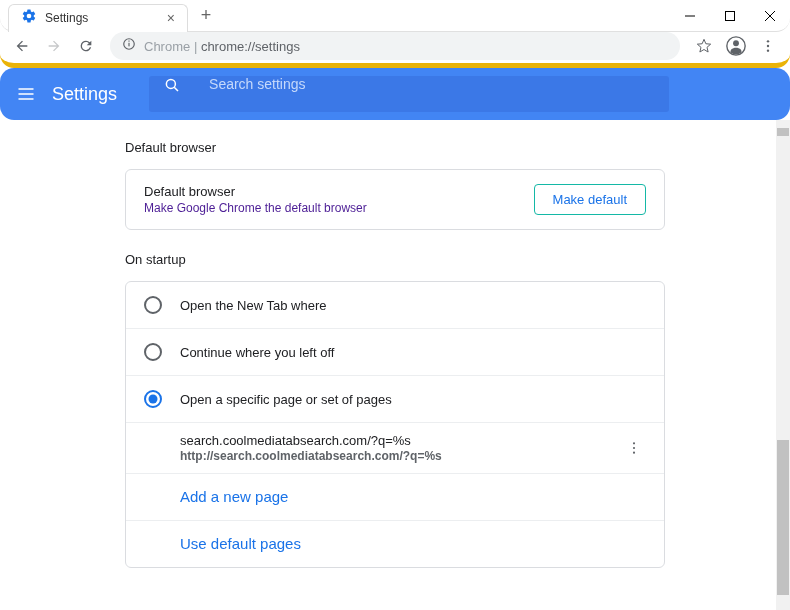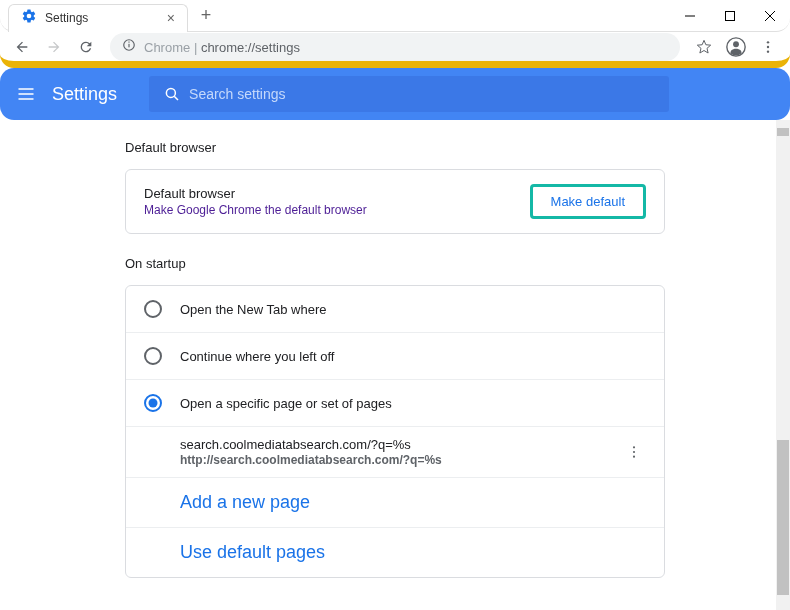--- a/index.html
+++ b/index.html
@@ -11,71 +11,71 @@
     .browser-tab { display: flex; align-items: center; height: 28px; padding: 0 12px; background: #fff; border: 1px solid #ddd; border-bottom: none; border-radius: 6px 6px 0 0; gap: 8px; margin-top: 4px; min-width: 180px; }
     .tab-favicon svg { width: 16px; height: 16px; }
     .tab-title { font-size: 12px; color: #333; flex: 1; }
     .tab-close { color: #666; font-size: 14px; cursor: pointer; }
     .new-tab-btn { width: 24px; height: 24px; display: flex; align-items: center; justify-content: center; margin-left: 6px; color: #666; cursor: pointer; font-size: 18px; }
     .window-controls { display: flex; gap: 0; }
     .win-ctrl { width: 40px; height: 32px; display: flex; align-items: center; justify-content: center; cursor: pointer; }
     .win-ctrl svg { width: 10px; height: 10px; }
     
     
-    .toolbar { height: 36px; background: #fff; display: flex; align-items: flex-end; padding: 0 8px; gap: 4px; border-bottom: 7px solid #eab308; }
+    .toolbar { height: 36px; background: #fff; display: flex; align-items: flex-start; padding: 0 8px; gap: 4px; border-bottom: 5px solid #eab308; }
     .nav-btn { width: 28px; height: 28px; display: flex; align-items: center; justify-content: center; cursor: pointer; border-radius: 50%; }
     .nav-btn svg { width: 16px; height: 16px; }
     .nav-btn.disabled { opacity: 0.35; }
     .omnibox { flex: 1; height: 28px; background: #f1f3f4; border-radius: 14px; display: flex; align-items: center; padding: 0 12px; gap: 8px; margin: 0 6px; }
     .omnibox-icon svg { width: 14px; height: 14px; }
     .omnibox-text { font-size: 13px; color: #5f6368; }
     .omnibox-text .dim { color: #9aa0a6; }
     .star-btn, .avatar-btn, .menu-btn { width: 28px; height: 28px; display: flex; align-items: center; justify-content: center; cursor: pointer; }
     .star-btn svg { width: 16px; height: 16px; }
     .avatar-btn svg { width: 22px; height: 22px; }
     .menu-btn svg { width: 16px; height: 16px; }
     
     
     .settings-header { height: 52px; background: #4285f4; display: flex; align-items: center; padding: 0 16px; gap: 16px; }
     .hamburger { display: flex; align-items: center; justify-content: center; cursor: pointer; }
     .hamburger svg { width: 20px; height: 20px; }
     .settings-title { color: #fff; font-size: 18px; font-weight: 400; }
-    .search-box { flex: 0 0 520px; height: 36px; background: #3b78e7; border-radius: 3px; display: flex; align-items: center; padding: 0 14px; gap: 8px; margin-left: 16px; }
+    .search-box { flex: 0 0 520px; height: 36px; background: #3b78e7; border-radius: 3px; display: flex; align-items: flex-start; padding: 0 14px; gap: 28px; margin-left: 16px; }
     .search-box svg { width: 18px; height: 18px; }
     .search-placeholder { color: #c5d9fb; font-size: 14px; }
     
     
     .content-shell { height: calc(610px - 32px - 36px - 52px); display: flex; background: #fff; position: relative; }
     .content-scroll { flex: 1; overflow-y: auto; padding: 10px 0 0 0; }
     .content-inner { width: 540px; margin: 0 auto; }
     
     .section-label { font-size: 13px; color: #202124; margin: 10px 0 14px 0; }
     
     .card { border: 1px solid #dadce0; border-radius: 6px; background: #fff; margin-bottom: 22px; }
     .card-row { display: flex; align-items: center; padding: 14px 18px; justify-content: space-between; }
     .card-row + .card-row, .card .page-entry, .card .link-row { border-top: 1px solid #eceef0; }
     .card-row.no-border { border-top: none; }
     .row-left { display: flex; align-items: center; gap: 18px; }
     .row-text .row-title { font-size: 13px; color: #202124; }
     .row-text .row-sub { font-size: 12px; color: #4c1d95; margin-top: 2px; }
     
-    .btn-outline { border: 3px solid #14b8a6; background: #fff; color: #1a73e8; font-size: 13px; padding: 7px 18px; border-radius: 4px; cursor: pointer; }
+    .btn-outline { border: 1px solid #14b8a6; background: #fff; color: #1a73e8; font-size: 13px; padding: 7px 18px; border-radius: 4px; cursor: pointer; }
     
     .radio-circle { width: 18px; height: 18px; border: 2px solid #5f6368; border-radius: 50%; flex-shrink: 0; position: relative; }
     .radio-circle.checked { border-color: #1a73e8; }
     .radio-circle.checked::after { content: ''; position: absolute; width: 9px; height: 9px; background: #1a73e8; border-radius: 50%; top: 50%; left: 50%; transform: translate(-50%, -50%); }
     
     .page-entry { padding: 10px 18px 10px 54px; display: flex; justify-content: space-between; align-items: center; }
     .page-entry .entry-text .row-title { font-size: 13px; color: #202124; }
     .page-entry .entry-text .row-sub { font-size: 12px; color: #5f6368; margin-top: 1px; font-weight: bold; }
     .more-btn { width: 24px; height: 24px; display: flex; align-items: center; justify-content: center; cursor: pointer; }
     .more-btn svg { width: 16px; height: 16px; }
     
     .link-row { padding: 14px 18px 14px 54px; }
-    .link-row a { color: #1a73e8; font-size: 18px; text-decoration: none; cursor: pointer; }
+    .link-row a { color: #1a73e8; font-size: 15px; text-decoration: none; cursor: pointer; }
     
     .advanced-row { display: flex; align-items: center; justify-content: center; gap: 10px; padding: 18px 0 24px 0; cursor: pointer; }
     .advanced-row span { font-size: 13px; color: #202124; }
     .advanced-row svg { width: 12px; height: 12px; }
     
     .scrollbar-track { position: absolute; right: 0; top: 0; width: 14px; height: 100%; background: #f1f1f1; }
     .scrollbar-thumb { position: absolute; right: 1px; width: 12px; background: #c1c1c1; border-radius: 0; }
     .thumb1 { top: 8px; height: 8px; }
     .thumb2 { top: 320px; height: 155px; }
     

